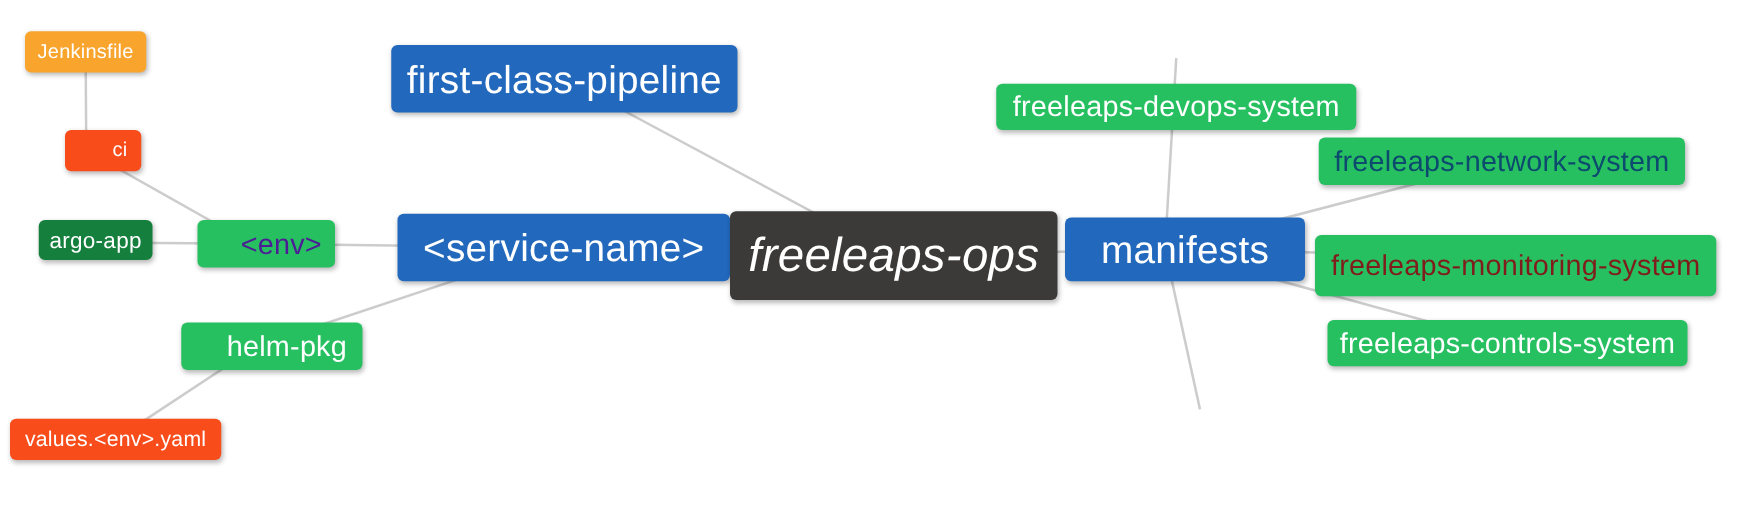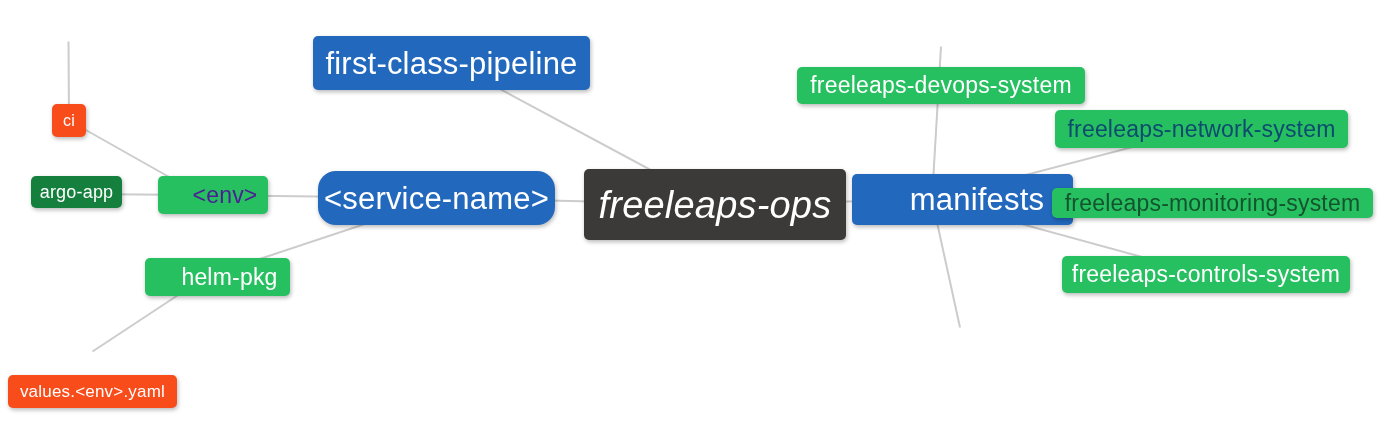--- a/index.html
+++ b/index.html
@@ -52,26 +52,27 @@
       <line x1="443" y1="198" x2="205.5" y2="277" stroke="#cccccc" stroke-width="2"></line>
       <line x1="205.5" y1="277" x2="92.5" y2="351.5" stroke="#cccccc" stroke-width="2"></line>
       <line x1="715" y1="204.5" x2="932" y2="199.5" stroke="#cccccc" stroke-width="2"></line>
       <line x1="932" y1="199.5" x2="941" y2="46.5" stroke="#cccccc" stroke-width="2"></line>
       <line x1="932" y1="199.5" x2="1201.5" y2="129" stroke="#cccccc" stroke-width="2"></line>
       <line x1="932" y1="199.5" x2="1212.5" y2="205.5" stroke="#cccccc" stroke-width="2"></line>
       <line x1="932" y1="199.5" x2="1206" y2="274.5" stroke="#cccccc" stroke-width="2"></line>
       <line x1="932" y1="199.5" x2="960" y2="327.5" stroke="#cccccc" stroke-width="2"></line>
     </svg>
 
-    <div class="node" style="left: 52px; top: 104px; width: 34px; height: 33px; font-size: 16px; background: rgb(249, 76, 27); color: rgb(255, 255, 255);">ci</div>
+<div class="node" style="left: 20px; top: 25px; width: 97px; height: 33px; font-size: 16px; background: rgb(249, 164, 44); color: rgb(255, 255, 255);">Jenkinsfile</div>
+    <div class="node" style="left: 52px; top: 104px; width: 34px; height: 33px; font-size: 16px; background: rgb(249, 76, 27); color: rgb(255, 255, 255); padding-left: 27px;">ci</div>
     <div class="node" style="left: 31px; top: 176px; width: 91px; height: 32px; font-size: 18px; background: #15803d; color: rgb(255, 255, 255);">argo-app</div>
     <div class="node" style="left: 158px; top: 176px; width: 86px; height: 38px; font-size: 23px; background: rgb(39, 192, 97); color: #4c1d95; padding-left: 24px;">&lt;env&gt;</div>
     <div class="node" style="left: 313px; top: 36px; width: 277px; height: 54px; font-size: 31px; background: rgb(34, 104, 189); color: rgb(255, 255, 255);">first-class-pipeline</div>
-    <div class="node" style="left: 318px; top: 171px; width: 237px; height: 54px; font-size: 31px; background: rgb(34, 104, 189); color: rgb(255, 255, 255); border-radius: 18px;">&lt;service-name&gt;</div>
+    <div class="node" style="left: 318px; top: 171px; width: 266px; height: 54px; font-size: 31px; background: rgb(34, 104, 189); color: rgb(255, 255, 255);">&lt;service-name&gt;</div>
     <div class="node" style="left: 584px; top: 169px; width: 262px; height: 71px; font-size: 38px; background: rgb(59, 58, 57); color: rgb(255, 255, 255); font-style: italic;">freeleaps-ops</div>
-    <div class="node" style="left: 852px; top: 174px; width: 192px; height: 51px; font-size: 31px; background: rgb(34, 104, 189); color: rgb(255, 255, 255); padding-left: 29px;">manifests</div>
+    <div class="node" style="left: 852px; top: 174px; width: 192px; height: 51px; font-size: 31px; background: rgb(34, 104, 189); color: rgb(255, 255, 255);">manifests</div>
     <div class="node" style="left: 145px; top: 258px; width: 121px; height: 38px; font-size: 23px; background: rgb(39, 192, 97); color: rgb(255, 255, 255); padding-left: 24px;">helm-pkg</div>
-    <div class="node" style="left: 8px; top: 335px; width: 169px; height: 33px; font-size: 17px; background: rgb(249, 76, 27); color: rgb(255, 255, 255); margin-top: 40px;">values.&lt;env&gt;.yaml</div>
+    <div class="node" style="left: 8px; top: 335px; width: 169px; height: 33px; font-size: 17px; background: rgb(249, 76, 27); color: rgb(255, 255, 255);">values.&lt;env&gt;.yaml</div>
     <div class="node" style="left: 797px; top: 28px; width: 288px; height: 37px; font-size: 23px; background: rgb(39, 192, 97); color: rgb(255, 255, 255); margin-top: 39px;">freeleaps-devops-system</div>
     <div class="node" style="left: 1055px; top: 110px; width: 293px; height: 38px; font-size: 23px; background: rgb(39, 192, 97); color: #0c4a6e;">freeleaps-network-system</div>
-    <div class="node" style="left: 1052px; top: 188px; width: 321px; height: 30px; font-size: 23px; background: rgb(39, 192, 97); color: #14532d;">freeleaps-monitoring-system</div>
+    <div class="node" style="left: 1052px; top: 188px; width: 321px; height: 49px; font-size: 23px; background: rgb(39, 192, 97); color: #7f1d1d;">freeleaps-monitoring-system</div>
     <div class="node" style="left: 1062px; top: 256px; width: 288px; height: 37px; font-size: 23px; background: rgb(39, 192, 97); color: rgb(255, 255, 255);">freeleaps-controls-system</div>
   </div>
 
 </body></html>

